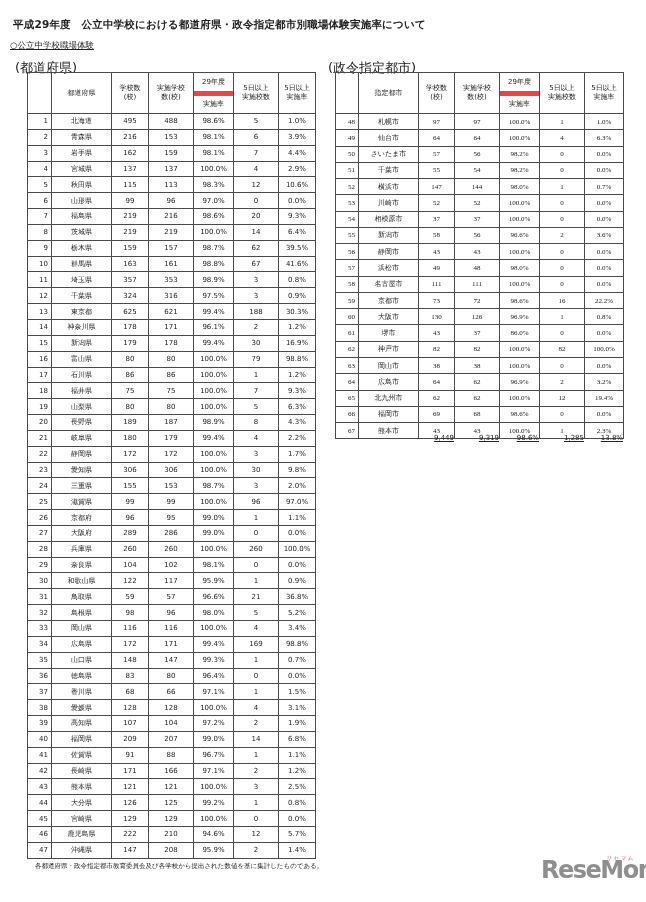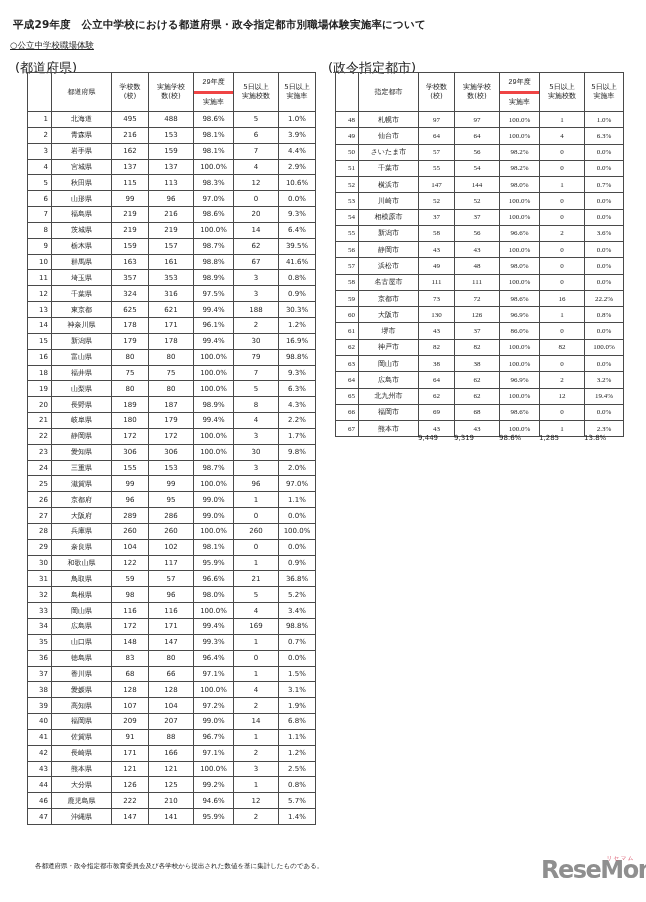--- a/index.html
+++ b/index.html
@@ -15,27 +15,27 @@
   .pref-table{left:27px;top:72px;}
   .city-table{left:335px;top:72px;}
   .dtable th,.dtable td{border:1px solid #4a4a4a;padding:0;text-align:center;vertical-align:middle;
         font-weight:normal;overflow:hidden;white-space:nowrap;}
   .dtable thead tr{height:38px;}
   .dtable thead th div{line-height:1.35;}
   .pref-table tbody tr{height:15.85px;}
   .city-table tbody tr{height:16.28px;font-family:Liberation Serif, serif;}
   .dtable td.c0{text-align:right;padding-right:3px;}
   .rate-th{padding:0;}
-  .rate-th .rate-top{border-bottom:3px solid #ef4444;height:18px;line-height:18px;font-family:Liberation Mono, monospace;}
+  .rate-th .rate-top{border-bottom:5px solid #ef4444;height:18px;line-height:18px;}
   .rate-th .rate-bot{height:17px;line-height:17px;}
 
   .city-total{position:absolute;left:335px;top:430px;width:288px;height:16px;line-height:16px;
         display:flex;font-size:7px;color:#222;}
   .t-spacer{width:83px;}
-  .t{display:inline-block;text-align:left;}
+  .t{display:inline-block;text-align:right;text-decoration:underline;}
   .t-schools{width:36px;}
   .t-impl{width:45px;}
   .t-rate{width:40px;}
   .t-fivec{width:45px;}
   .t-fiver{width:39px;}
 
   .note{position:absolute;font-size:6.5px;line-height:1.5;color:#222;white-space:nowrap;}
   .note1{left:8px;top:862px;}
   .note-indent{margin-left:27px;}
   .note2{left:8px;top:912px;}
@@ -230,20 +230,29 @@
         <tr>
           <td class="c0">16</td>
           <td class="c1">富山県</td>
           <td class="c2">80</td>
           <td class="c3">80</td>
           <td class="c4">100.0%</td>
           <td class="c5">79</td>
           <td class="c6">98.8%</td>
         </tr>
         <tr>
+          <td class="c0">17</td>
+          <td class="c1">石川県</td>
+          <td class="c2">86</td>
+          <td class="c3">86</td>
+          <td class="c4">100.0%</td>
+          <td class="c5">1</td>
+          <td class="c6">1.2%</td>
+        </tr>
+        <tr>
           <td class="c0">18</td>
           <td class="c1">福井県</td>
           <td class="c2">75</td>
           <td class="c3">75</td>
           <td class="c4">100.0%</td>
           <td class="c5">7</td>
           <td class="c6">9.3%</td>
         </tr>
         <tr>
           <td class="c0">19</td>
@@ -473,33 +482,42 @@
         <tr>
           <td class="c0">44</td>
           <td class="c1">大分県</td>
           <td class="c2">126</td>
           <td class="c3">125</td>
           <td class="c4">99.2%</td>
           <td class="c5">1</td>
           <td class="c6">0.8%</td>
         </tr>
         <tr>
+          <td class="c0">45</td>
+          <td class="c1">宮崎県</td>
+          <td class="c2">129</td>
+          <td class="c3">129</td>
+          <td class="c4">100.0%</td>
+          <td class="c5">0</td>
+          <td class="c6">0.0%</td>
+        </tr>
+        <tr>
           <td class="c0">46</td>
           <td class="c1">鹿児島県</td>
           <td class="c2">222</td>
           <td class="c3">210</td>
           <td class="c4">94.6%</td>
           <td class="c5">12</td>
           <td class="c6">5.7%</td>
         </tr>
         <tr>
           <td class="c0">47</td>
           <td class="c1">沖縄県</td>
           <td class="c2">147</td>
-          <td class="c3">141</td>
+          <td class="c3">208</td>
           <td class="c4">95.9%</td>
           <td class="c5">2</td>
           <td class="c6">1.4%</td>
         </tr>
       </tbody>
   </table>
 
   <table class="dtable city-table">
     <colgroup>
       <col style="width:23px">

